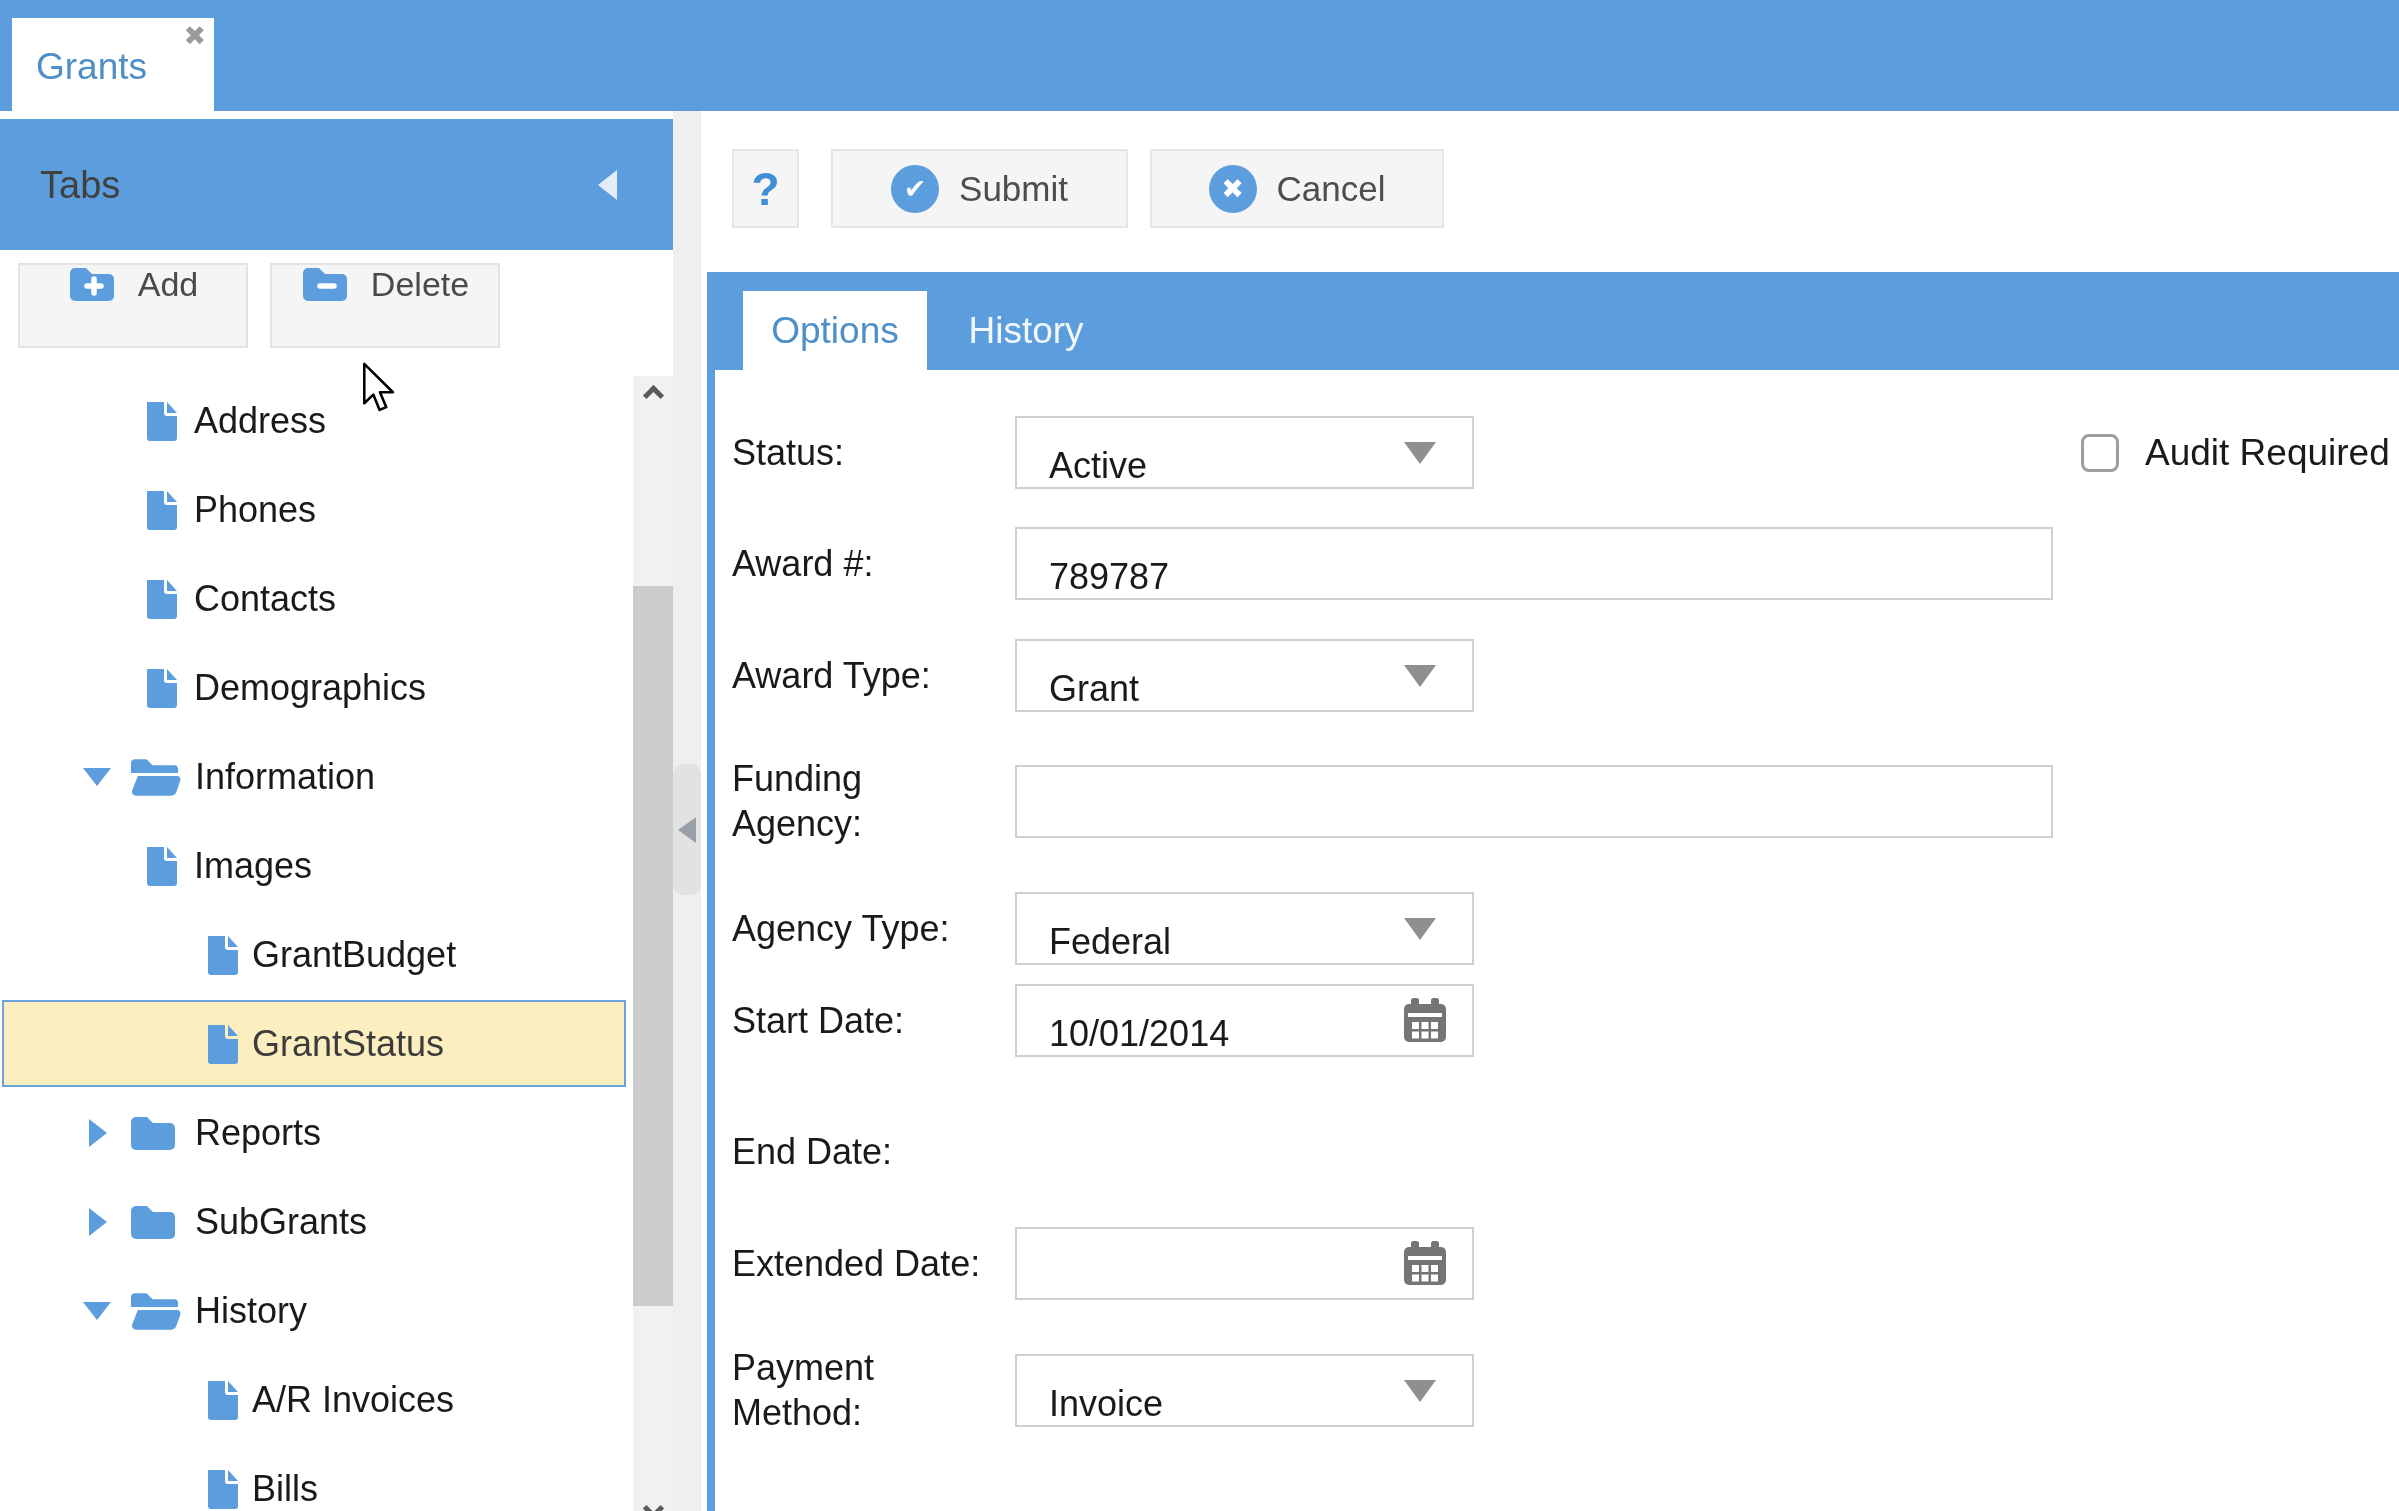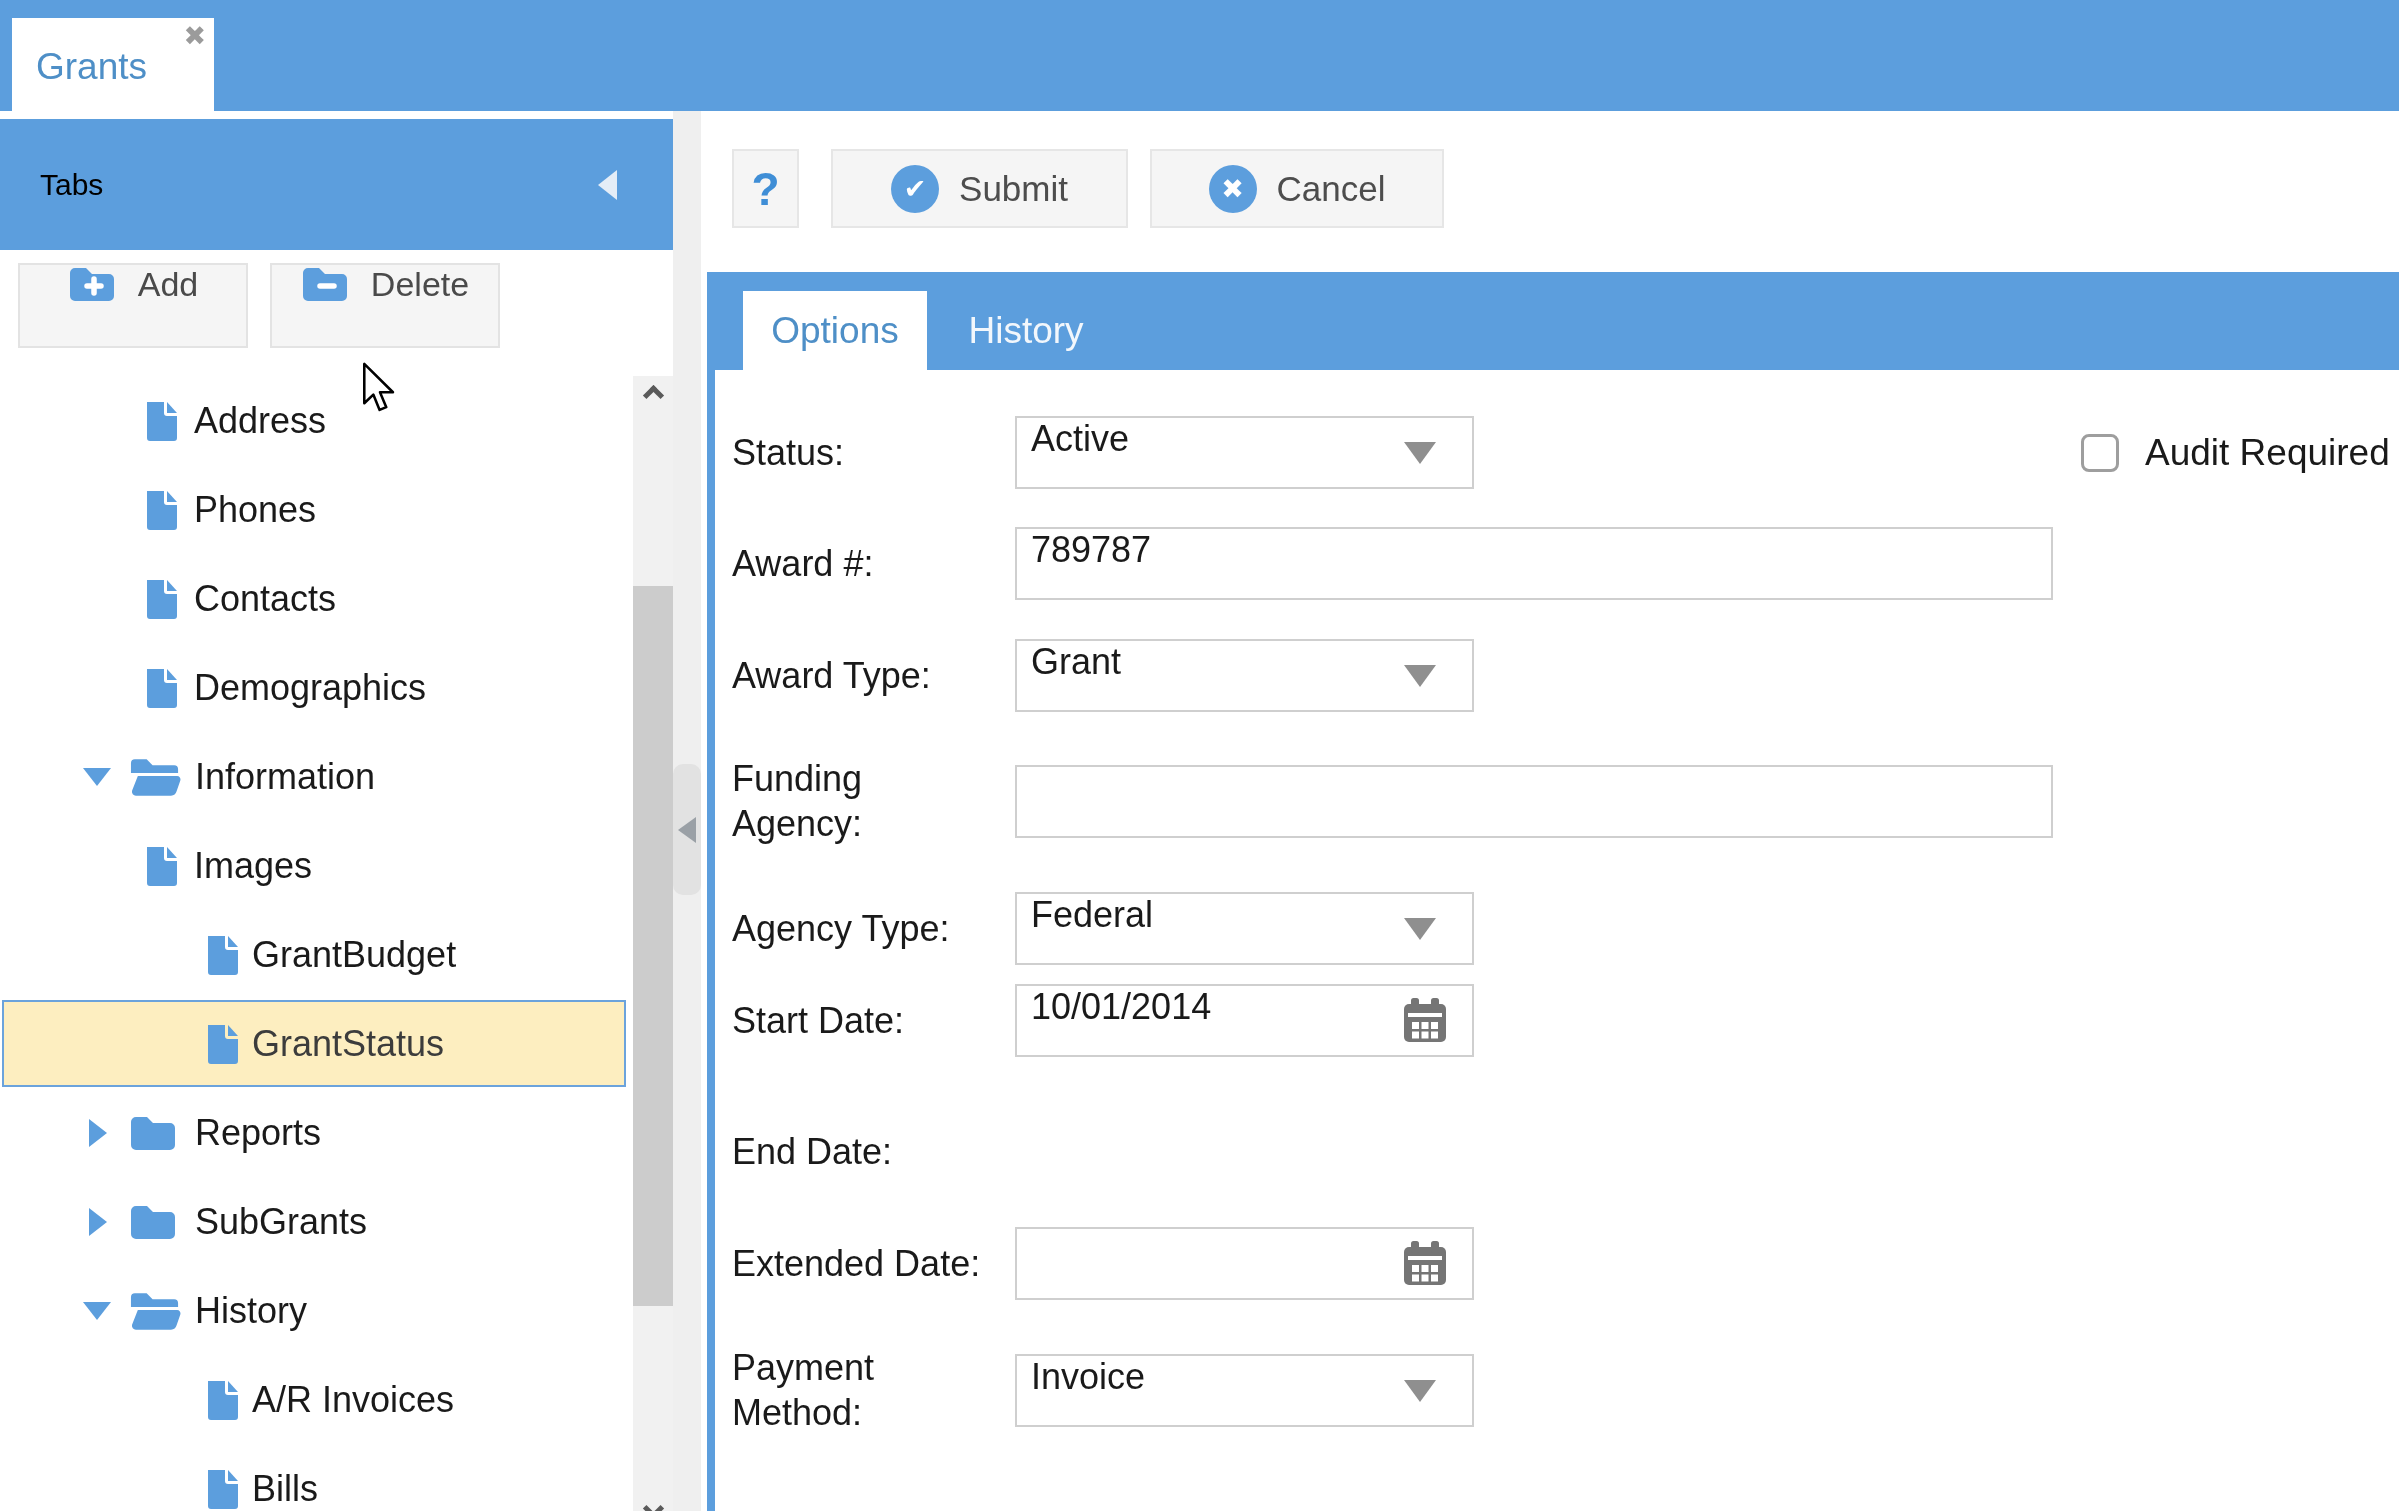--- a/index.html
+++ b/index.html
@@ -20,21 +20,21 @@
     font-family:"Liberation Sans","DejaVu Sans",sans-serif;color:var(--text);
   }
   
   .app-header{position:absolute;left:0;top:0;width:2400px;height:111px;background:var(--accent);}
   .win-tab{position:absolute;left:12px;top:18px;width:202px;height:93px;background:#fff;}
   .win-tab .title{position:absolute;left:24px;top:28px;font-size:37px;color:var(--accent-text);}
   .win-tab .close{position:absolute;right:8px;top:2px;font-size:27px;font-weight:700;color:#9B9B9B;cursor:default;}
   
   .sidebar{position:absolute;left:0;top:111px;width:673px;height:1401px;background:#fff;}
   .sb-header{position:absolute;left:0;top:8px;width:673px;height:131px;background:var(--accent);}
-  .sb-title{position:absolute;left:40px;top:50%;transform:translateY(-50%);font-size:30px;color:#000000;}
+  .sb-title{position:absolute;left:40px;top:50%;transform:translateY(-50%);font-size:38px;color:#404040;}
   .sb-collapse{position:absolute;right:56px;top:50%;transform:translateY(-50%);width:0;height:0;
     border-top:15px solid transparent;border-bottom:15px solid transparent;border-right:19px solid #E4EDF7;}
   .sb-btn{position:absolute;top:152px;height:85px;background:var(--btn-bg);border:2px solid var(--btn-border);
     display:flex;justify-content:center;gap:22px;font-size:34px;color:#4A4A4A;}
   #btn-add{left:18px;width:230px;}
   #btn-del{left:270px;width:230px;}
   
   .tree{position:absolute;left:0;top:265px;width:633px;height:1136px;overflow:hidden;}
   .trow{position:relative;height:89px;}
   .tlabel{position:absolute;top:50%;transform:translateY(-50%);font-size:36px;z-index:2;}
@@ -80,21 +80,21 @@
   .tab.active{left:28px;width:184px;background:#ffffff;color:var(--accent-text);}
   .tab.inactive{left:212px;width:198px;color:#F2F7FC;}
   .content{position:absolute;left:0;top:98px;right:0;bottom:0;background:#fff;}
   
   .frow{position:absolute;left:0;right:0;height:73px;}
   .row0{top:46px}.row1{top:157px}.row2{top:269px}.row3{top:395px}.row4{top:522px}
   .row5{top:614px}.row6{top:745px}.row7{top:857px}.row8{top:984px}
   .flabel{position:absolute;left:17px;top:50%;transform:translateY(-50%);font-size:36px;white-space:nowrap;line-height:1.27;}
   .flabel.wrap{white-space:normal;width:178px;}
   .ctl{position:absolute;left:300px;top:0;height:73px;border:2px solid var(--ctl-border);background:#fff;
-    display:flex;align-items:flex-start;padding-left:14px;font-size:36px;}
+    display:flex;align-items:flex-end;padding-left:32px;font-size:36px;}
   .ctl.narrow{width:459px;}
   .ctl.wide{width:1038px;}
   .caret{position:absolute;right:36px;top:50%;transform:translateY(-50%);width:0;height:0;
     border-left:16px solid transparent;border-right:16px solid transparent;border-top:22px solid #8F8F8F;}
   .cal{position:absolute;right:26px;top:50%;transform:translateY(-50%);}
   .cbrow{position:absolute;left:1366px;top:46px;height:73px;display:flex;align-items:center;gap:26px;}
   .cbox{width:38px;height:38px;border:3px solid #9E9E9E;border-radius:8px;background:#fff;flex:0 0 auto;}
   .cblabel{font-size:37px;white-space:nowrap;}
   
   .cursor{position:absolute;left:360px;top:362px;z-index:9;}

